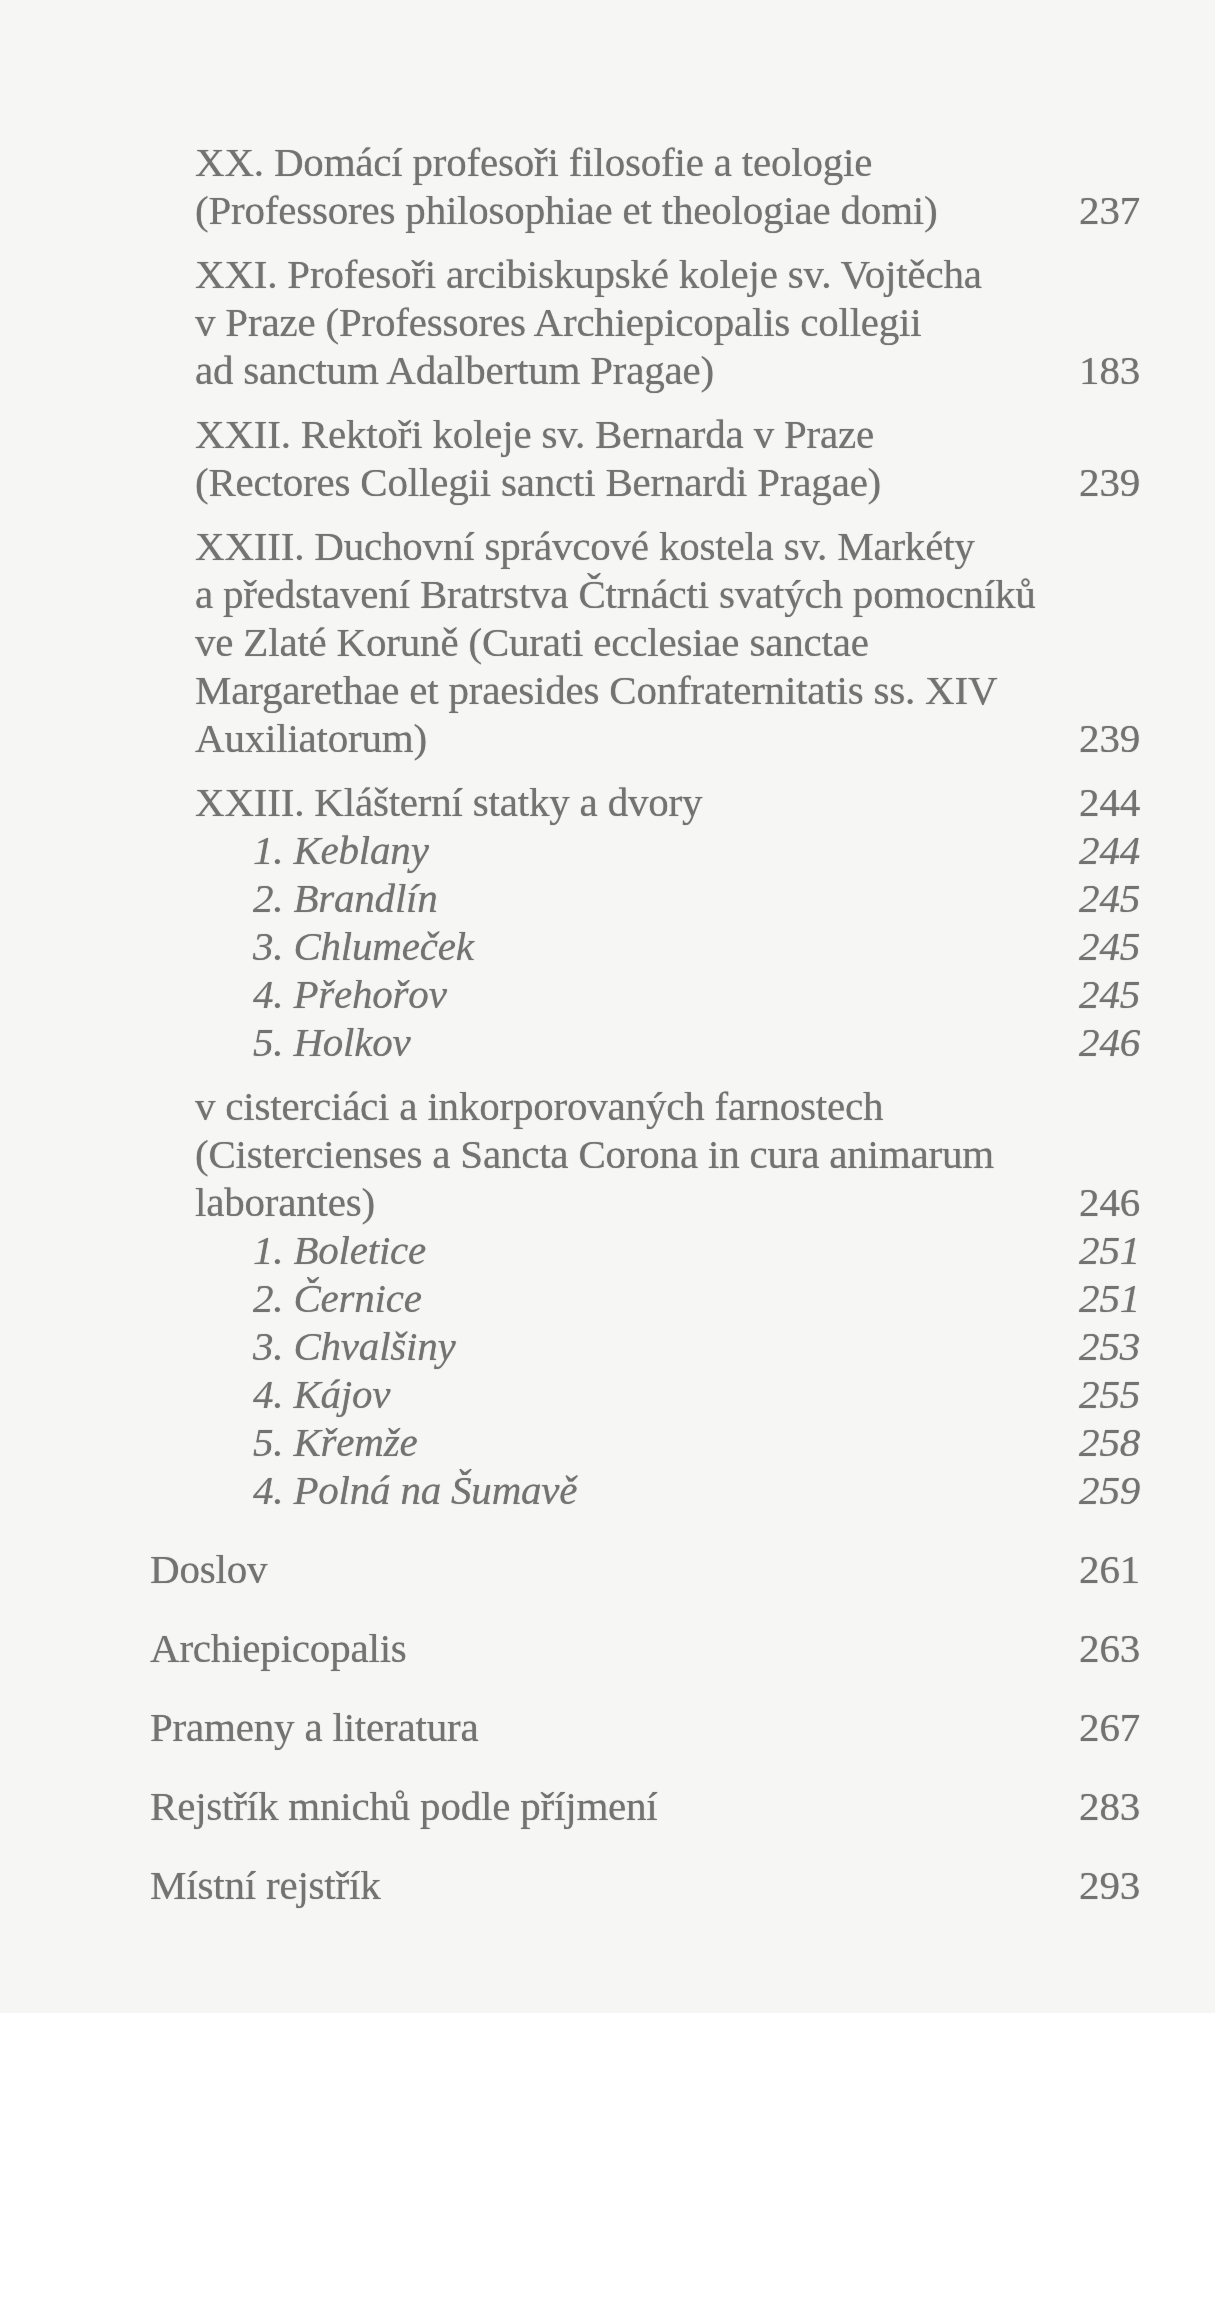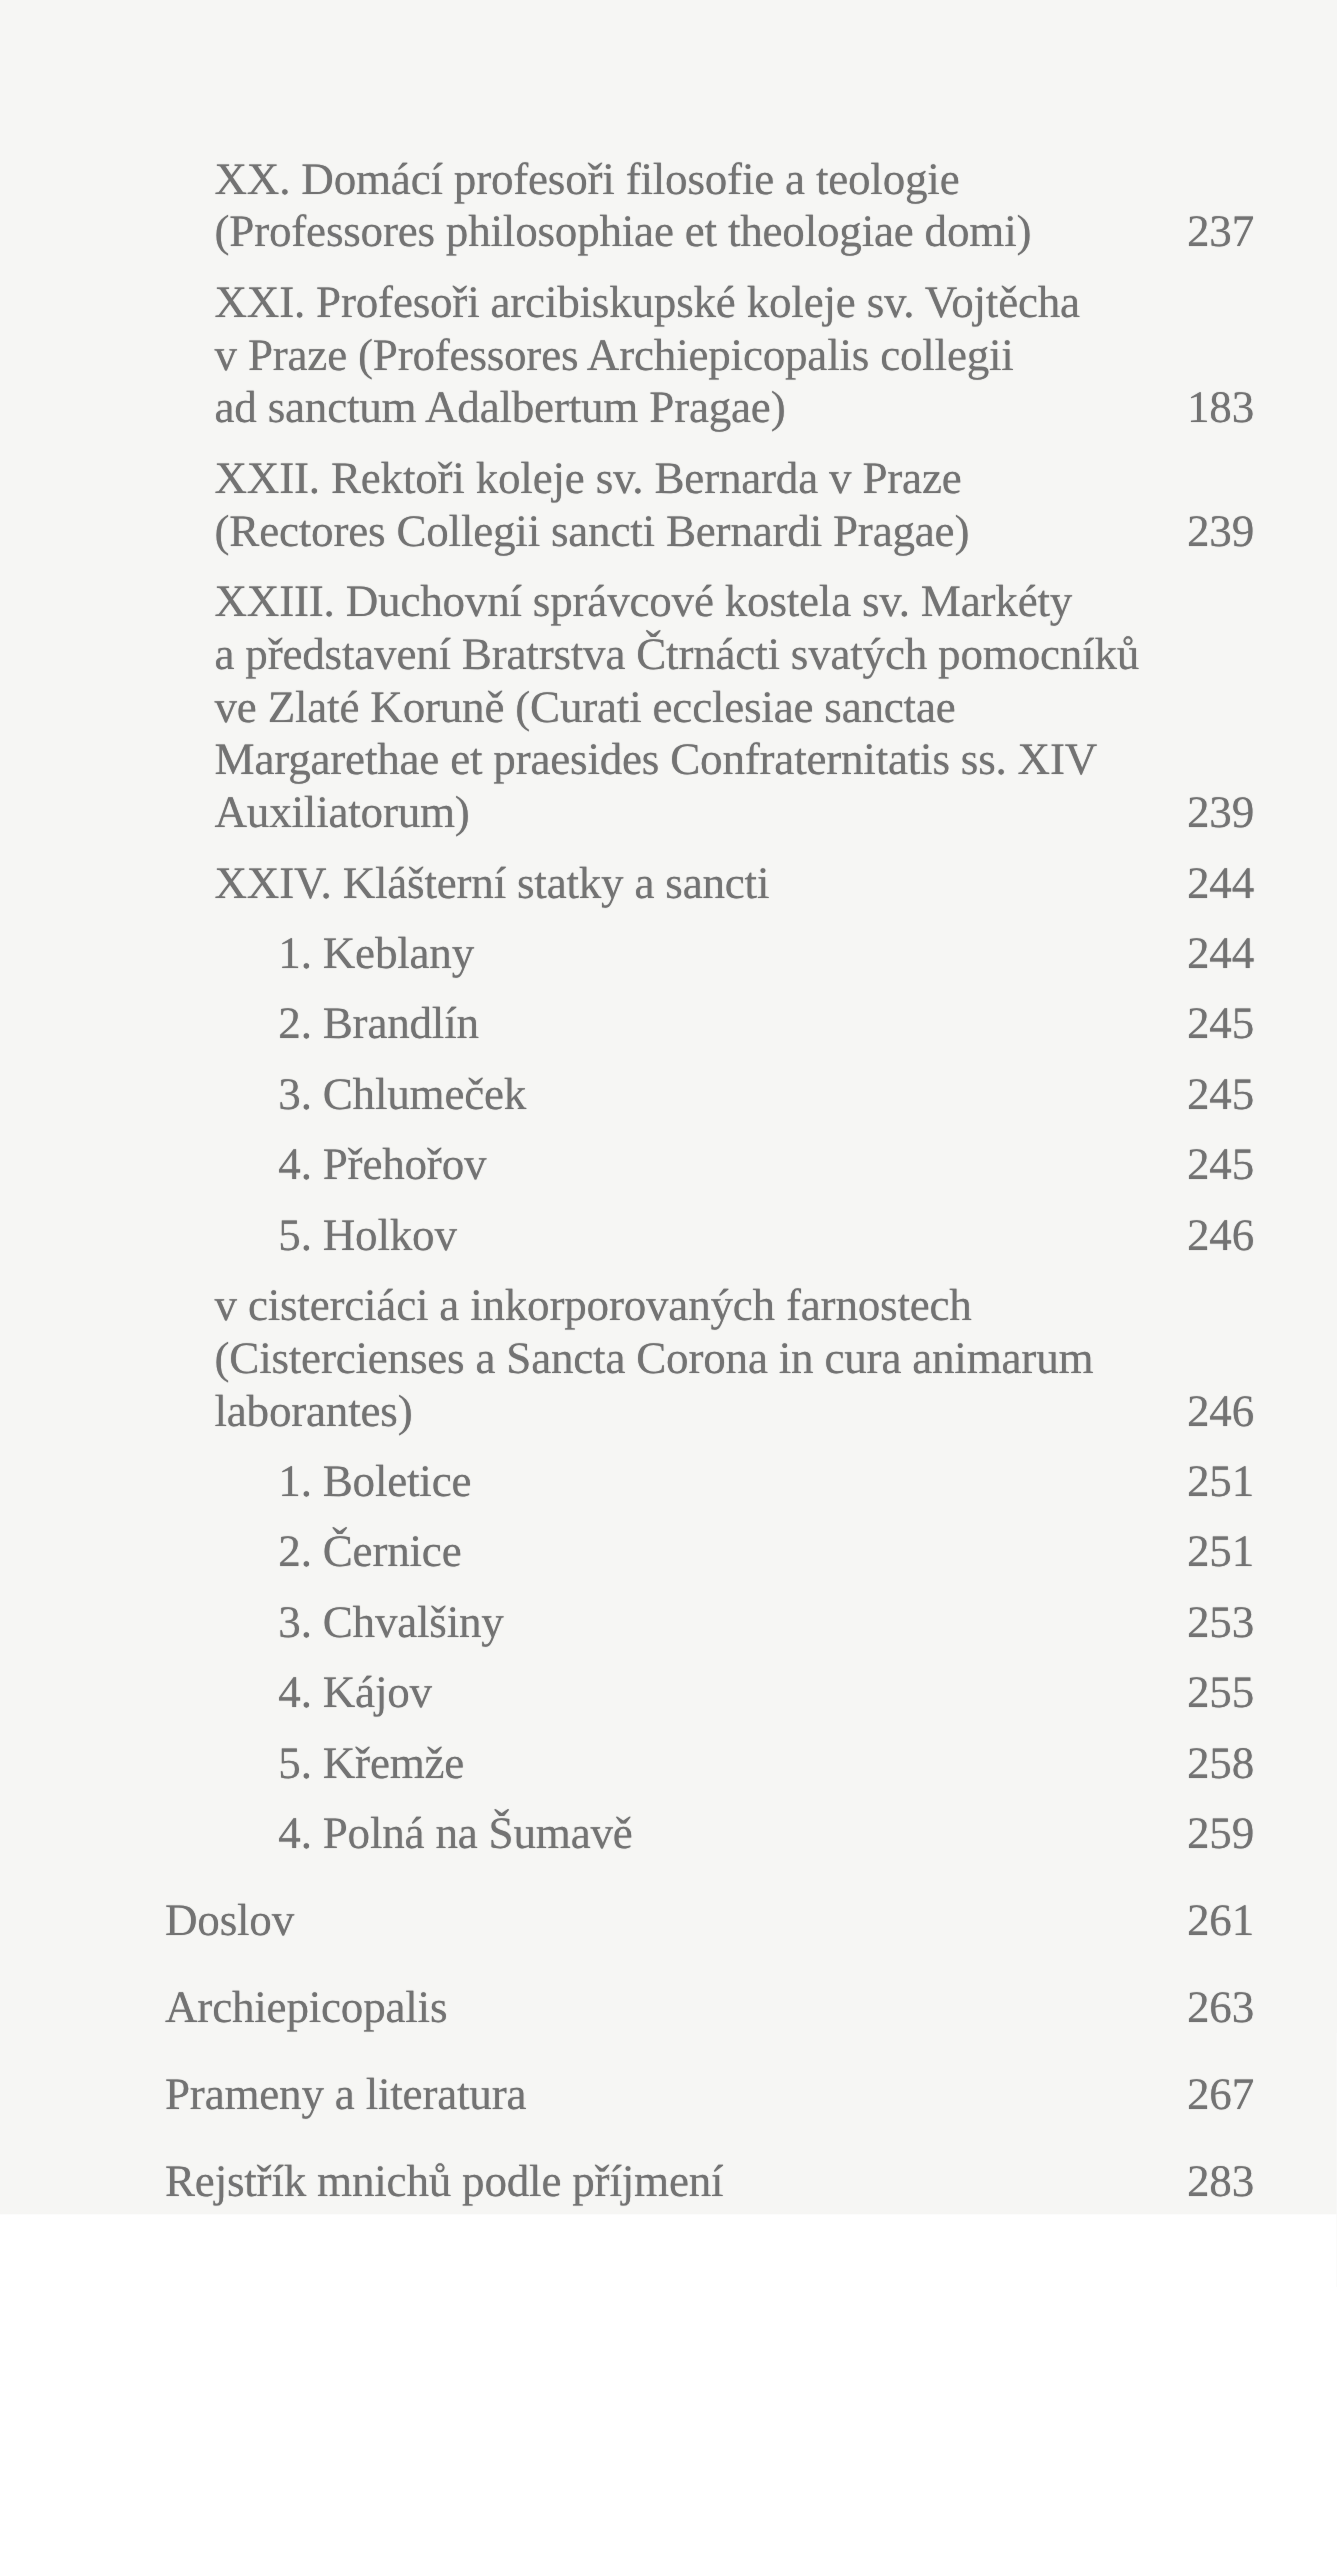--- a/index.html
+++ b/index.html
@@ -23,21 +23,21 @@
     padding-top: 138px;
   }
   .entry {
     position: relative;
   }
   .entry .line {
     white-space: nowrap;
   }
   .lvl0 { margin-left: 150px; width: 990px; margin-top: 31px; }
   .lvl1 { margin-left: 195px; width: 945px; margin-top: 16px; }
-  .lvl2 { margin-left: 253px; width: 887px; margin-top: 16px; }
+  .lvl2 { margin-left: 253px; width: 887px; margin-top: 0; font-style: italic; }
   .toc .entry:first-child { margin-top: 0; }
   .pg {
     position: absolute;
     right: 0;
     bottom: 0;
     white-space: nowrap;
   }
   .folio {
     margin-top: 180px;
     padding-left: 72px;
@@ -72,21 +72,21 @@
     <div class="entry lvl1">
       <div class="line">XXIII. Duchovní správcové kostela sv. Markéty</div>
       <div class="line">a představení Bratrstva Čtrnácti svatých pomocníků</div>
       <div class="line">ve Zlaté Koruně (Curati ecclesiae sanctae</div>
       <div class="line">Margarethae et praesides Confraternitatis ss. XIV</div>
       <div class="line">Auxiliatorum)</div>
       <span class="pg">239</span>
     </div>
 
     <div class="entry lvl1">
-      <div class="line">XXIV. Klášterní statky a sancti</div>
+      <div class="line">XXIII. Klášterní statky a dvory</div>
       <span class="pg">244</span>
     </div>
 
     <div class="entry lvl2">
       <div class="line">1. Keblany</div>
       <span class="pg">244</span>
     </div>
     <div class="entry lvl2">
       <div class="line">2. Brandlín</div>
       <span class="pg">245</span>

